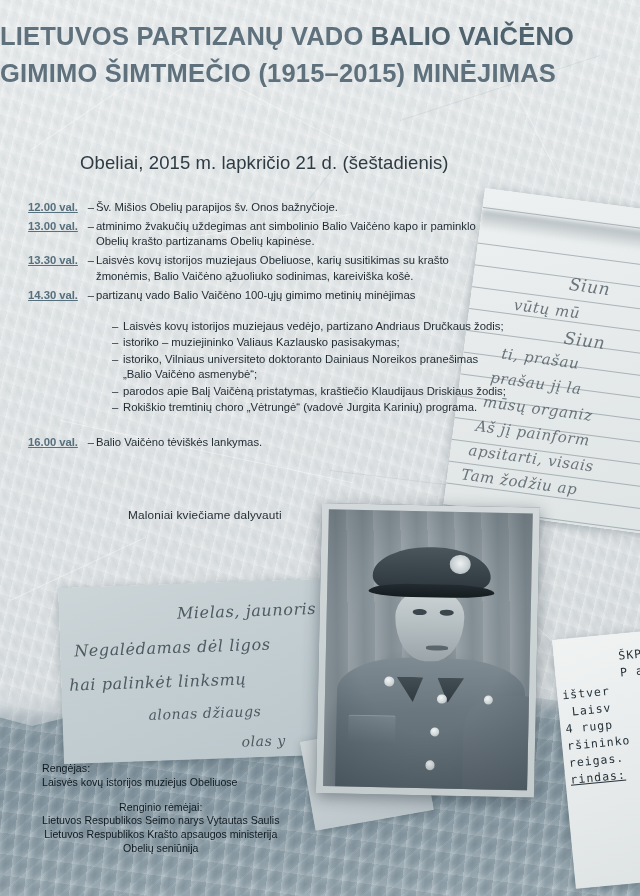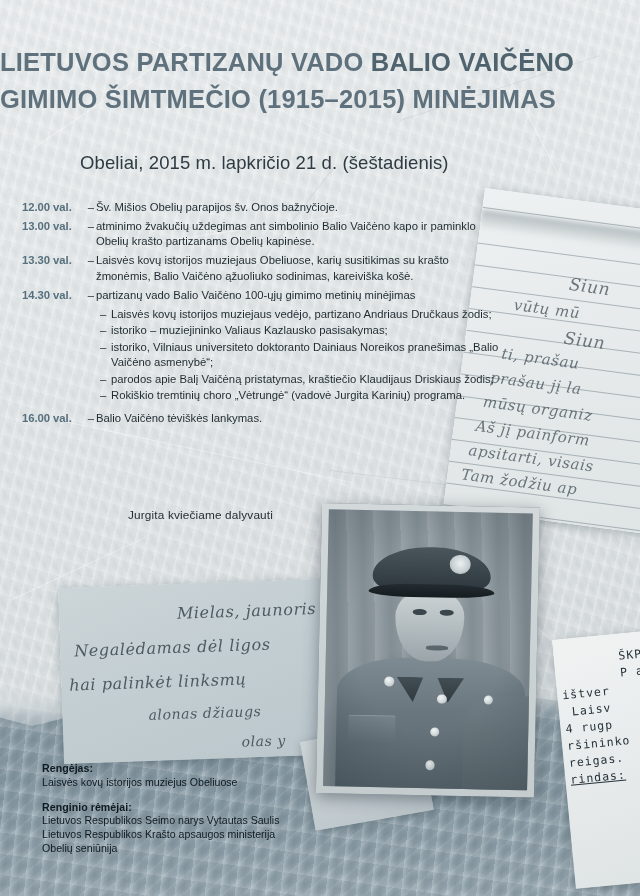--- a/index.html
+++ b/index.html
@@ -77,21 +77,21 @@
     left: 0; top: -6px;
     width: 640px; height: 70px;
     background: linear-gradient(180deg, rgba(223,227,229,1) 0%, rgba(223,227,229,.0) 100%);
     clip-path: polygon(0 0,100% 0,100% 22%,92% 30%,84% 20%,75% 34%,66% 25%,57% 40%,48% 30%,40% 47%,31% 36%,22% 55%,13% 42%,5% 60%,0 48%);
   }
 
   
   .title-block {
     position: absolute;
     left: 0;
-    top: 44px;
+    top: 18px;
     width: 520px;
     text-align: left;
     z-index: 6;
   }
   .title-line {
     color: #5e717c;
     font-size: 25.5px;
     line-height: 37px;
     letter-spacing: .2px;
     font-weight: 600;
@@ -124,36 +124,37 @@
   .sched-row {
     display: flex;
     align-items: flex-start;
     font-size: 11.3px;
     line-height: 15.4px;
     color: #1f2a31;
   }
   .sched-time {
     width: 62px;
     min-width: 62px;
-    text-align: left;
+    text-align: center;
     color: #56707e;
     font-weight: 600;
     padding-right: 2px;
     letter-spacing: -0.05px;
+    text-decoration: underline;
   }
   .sched-dash {
     width: 10px;
     min-width: 10px;
     text-align: center;
     color: #1f2a31;
   }
   .sched-text { flex: 1; }
   .sched-text .cont { display: block; }
   .sublist {
-    margin: 4px;
+    margin: 16px;
     padding: 0;
     list-style: none;
   }
   .sublist li {
     position: relative;
     padding-left: 11px;
     margin-top: 1px;
   }
   .sublist li:before {
     content: "–";
@@ -177,25 +178,25 @@
   .credits {
     position: absolute;
     left: 42px;
     top: 762px;
     z-index: 20;
     color: #0f1a20;
     font-size: 10.6px;
     line-height: 13.8px;
   }
   .credits .hd {
-    font-weight: 700;
+    font-weight: 400;
     letter-spacing: .05px;
   }
   .credits .grp { margin-bottom: 11px; }
-  .credits .grp:last-child { margin-bottom: 0; }
+  .credits .grp:last-child { margin-bottom: 0; text-align: center; }
 
   
   .paper {
     position: absolute;
     box-shadow: 0 2px 10px rgba(40,58,70,.30);
     overflow: hidden;
   }
 
   
   #letter-right {
@@ -523,21 +524,21 @@
       <div class="sched-gap"></div>
       <div class="sched-row">
         <div class="sched-time">16.00 val.</div>
         <div class="sched-dash">–</div>
         <div class="sched-text">
           <span class="cont">Balio Vaičėno tėviškės lankymas.</span>
         </div>
       </div>
     </div>
 
-  <div class="invite">Jurgita  kviečiame dalyvauti</div>
+  <div class="invite">Maloniai  kviečiame dalyvauti</div>
 
   <div class="paper" id="note-left">
     <span class="hw" style="left:118px; top:20px;">Mielas, jaunoris D.</span>
     <span class="hw" style="left:14px;  top:54px;">Negalėdamas dėl ligos</span>
     <span class="hw" style="left:8px;   top:88px;">hai palinkėt linksmų</span>
     <span class="hw" style="left:86px;  top:122px; font-size:14px;">alonas džiaugs</span>
     <span class="hw" style="left:178px; top:152px; font-size:14px;">olas y</span>
   </div>
 
   <div class="paper" id="scrap"></div>

